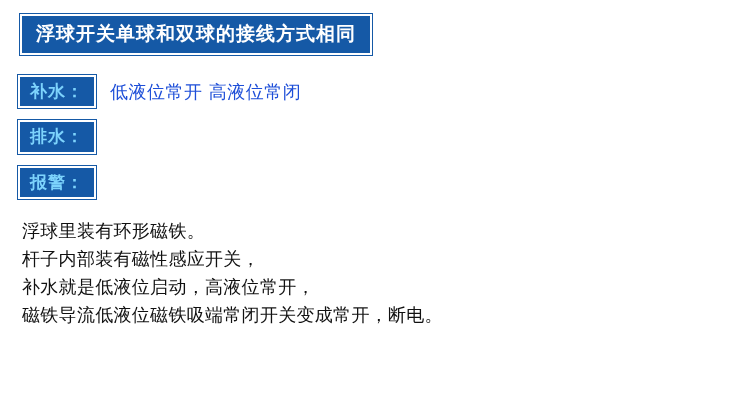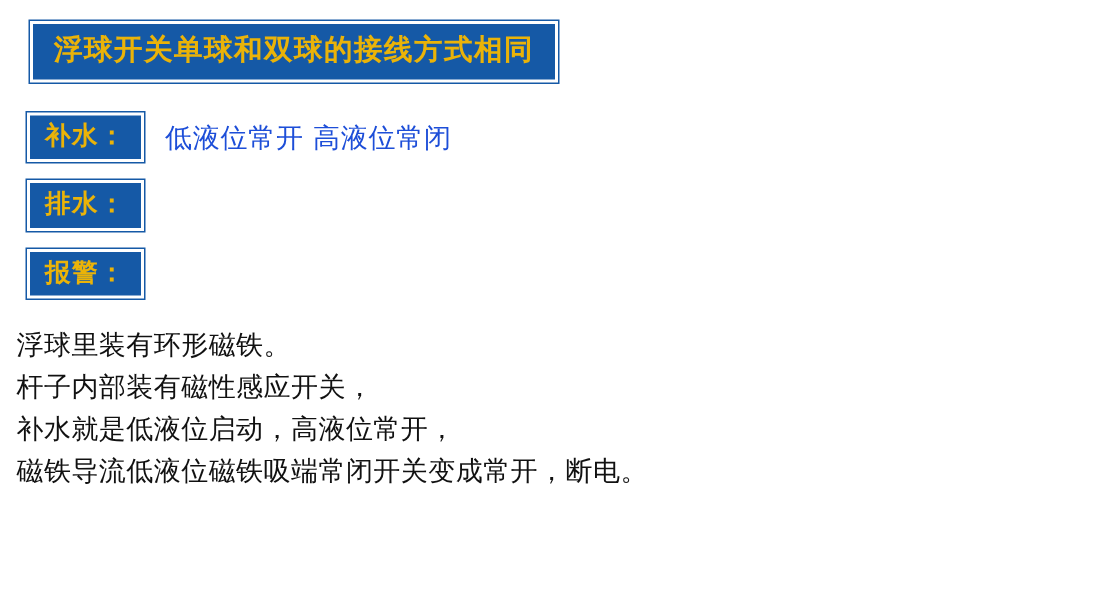--- a/index.html
+++ b/index.html
@@ -21,21 +21,21 @@
     box-sizing: border-box;
   }
 
   
   .title-row {
     padding: 14px 0 0 20px;
   }
   .title-banner {
     display: inline-block;
     background: #1559a6;
-    color: #eab308;
+    color: #ffffff;
     font-size: 19px;
     font-weight: bold;
     letter-spacing: 1px;
     padding: 7px 14px 8px 14px;
     line-height: 1.15;
     border: 2px solid #ffffff;
     box-shadow: 0 0 0 1px #1559a6;
   }
 
   
@@ -43,21 +43,21 @@
     margin-top: 20px;
     padding-left: 18px;
   }
   .mode-row {
     display: flex;
     align-items: center;
     margin-bottom: 12px;
   }
   .mode-tag {
     background: #1559a6;
-    color: #eab308;
+    color: #7dd3fc;
     font-size: 17px;
     font-weight: bold;
     letter-spacing: 1px;
     padding: 4px 10px 5px 10px;
     min-width: 78px;
     text-align: center;
     box-sizing: border-box;
     line-height: 1.2;
     border: 2px solid #ffffff;
     box-shadow: 0 0 0 1px #1559a6;
@@ -66,21 +66,21 @@
     margin-left: 14px;
     font-size: 18px;
     color: #1d4ed8;
     letter-spacing: 0.5px;
     white-space: pre;
   }
 
   
   .notes {
     margin-top: 18px;
-    padding-left: 11px;
+    padding-left: 22px;
     padding-right: 10px;
   }
   .note-line {
     font-size: 18px;
     color: #111111;
     line-height: 1.55;
     letter-spacing: 0.3px;
     white-space: pre;
   }
 </style>

